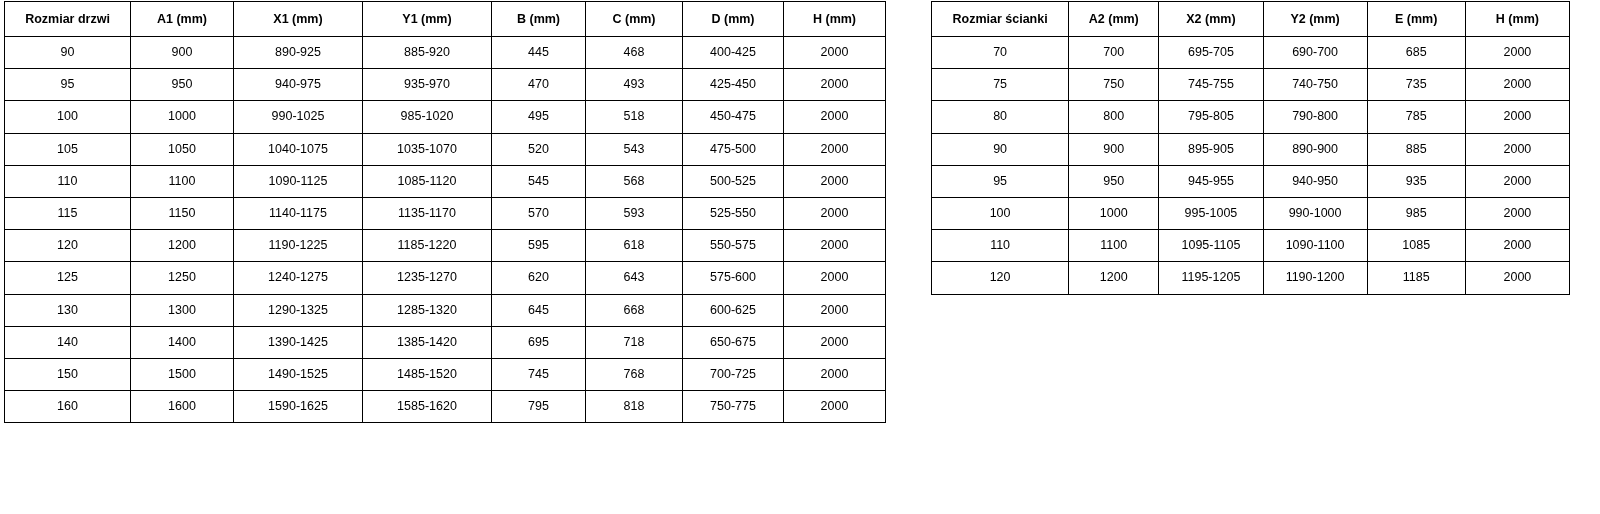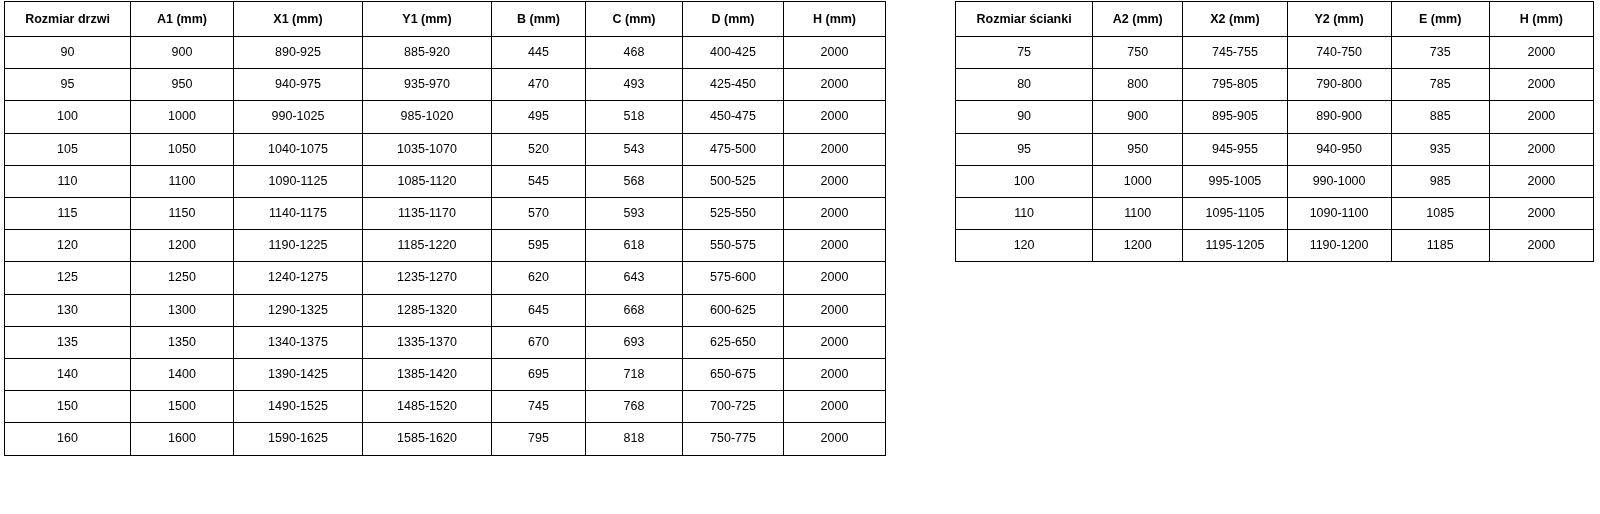--- a/index.html
+++ b/index.html
@@ -57,21 +57,21 @@
   #doors-table col.c2 { width: 129px; }
   #doors-table col.c3 { width: 129px; }
   #doors-table col.c4 { width: 94px; }
   #doors-table col.c5 { width: 97px; }
   #doors-table col.c6 { width: 101px; }
   #doors-table col.c7 { width: 102px; }
 
   
   #wall-table {
     position: absolute;
-    left: 955px;
+    left: 931px;
     top: 1px;
     width: 639px;
   }
   #wall-table col.c0 { width: 137px; }
   #wall-table col.c1 { width: 90px; }
   #wall-table col.c2 { width: 104px; }
   #wall-table col.c3 { width: 104px; }
   #wall-table col.c4 { width: 98px; }
   #wall-table col.c5 { width: 104px; }
 </style>
@@ -188,30 +188,20 @@
           <td>130</td>
           <td>1300</td>
           <td>1290-1325</td>
           <td>1285-1320</td>
           <td>645</td>
           <td>668</td>
           <td>600-625</td>
           <td>2000</td>
         </tr>
         <tr>
-          <td>135</td>
-          <td>1350</td>
-          <td>1340-1375</td>
-          <td>1335-1370</td>
-          <td>670</td>
-          <td>693</td>
-          <td>625-650</td>
-          <td>2000</td>
-        </tr>
-        <tr>
           <td>140</td>
           <td>1400</td>
           <td>1390-1425</td>
           <td>1385-1420</td>
           <td>695</td>
           <td>718</td>
           <td>650-675</td>
           <td>2000</td>
         </tr>
         <tr>
@@ -251,20 +241,28 @@
           <th>Rozmiar ścianki</th>
           <th>A2 (mm)</th>
           <th>X2 (mm)</th>
           <th>Y2 (mm)</th>
           <th>E (mm)</th>
           <th>H (mm)</th>
         </tr>
     </thead>
     <tbody id="wall-body">
         <tr>
+          <td>70</td>
+          <td>700</td>
+          <td>695-705</td>
+          <td>690-700</td>
+          <td>685</td>
+          <td>2000</td>
+        </tr>
+        <tr>
           <td>75</td>
           <td>750</td>
           <td>745-755</td>
           <td>740-750</td>
           <td>735</td>
           <td>2000</td>
         </tr>
         <tr>
           <td>80</td>
           <td>800</td>

